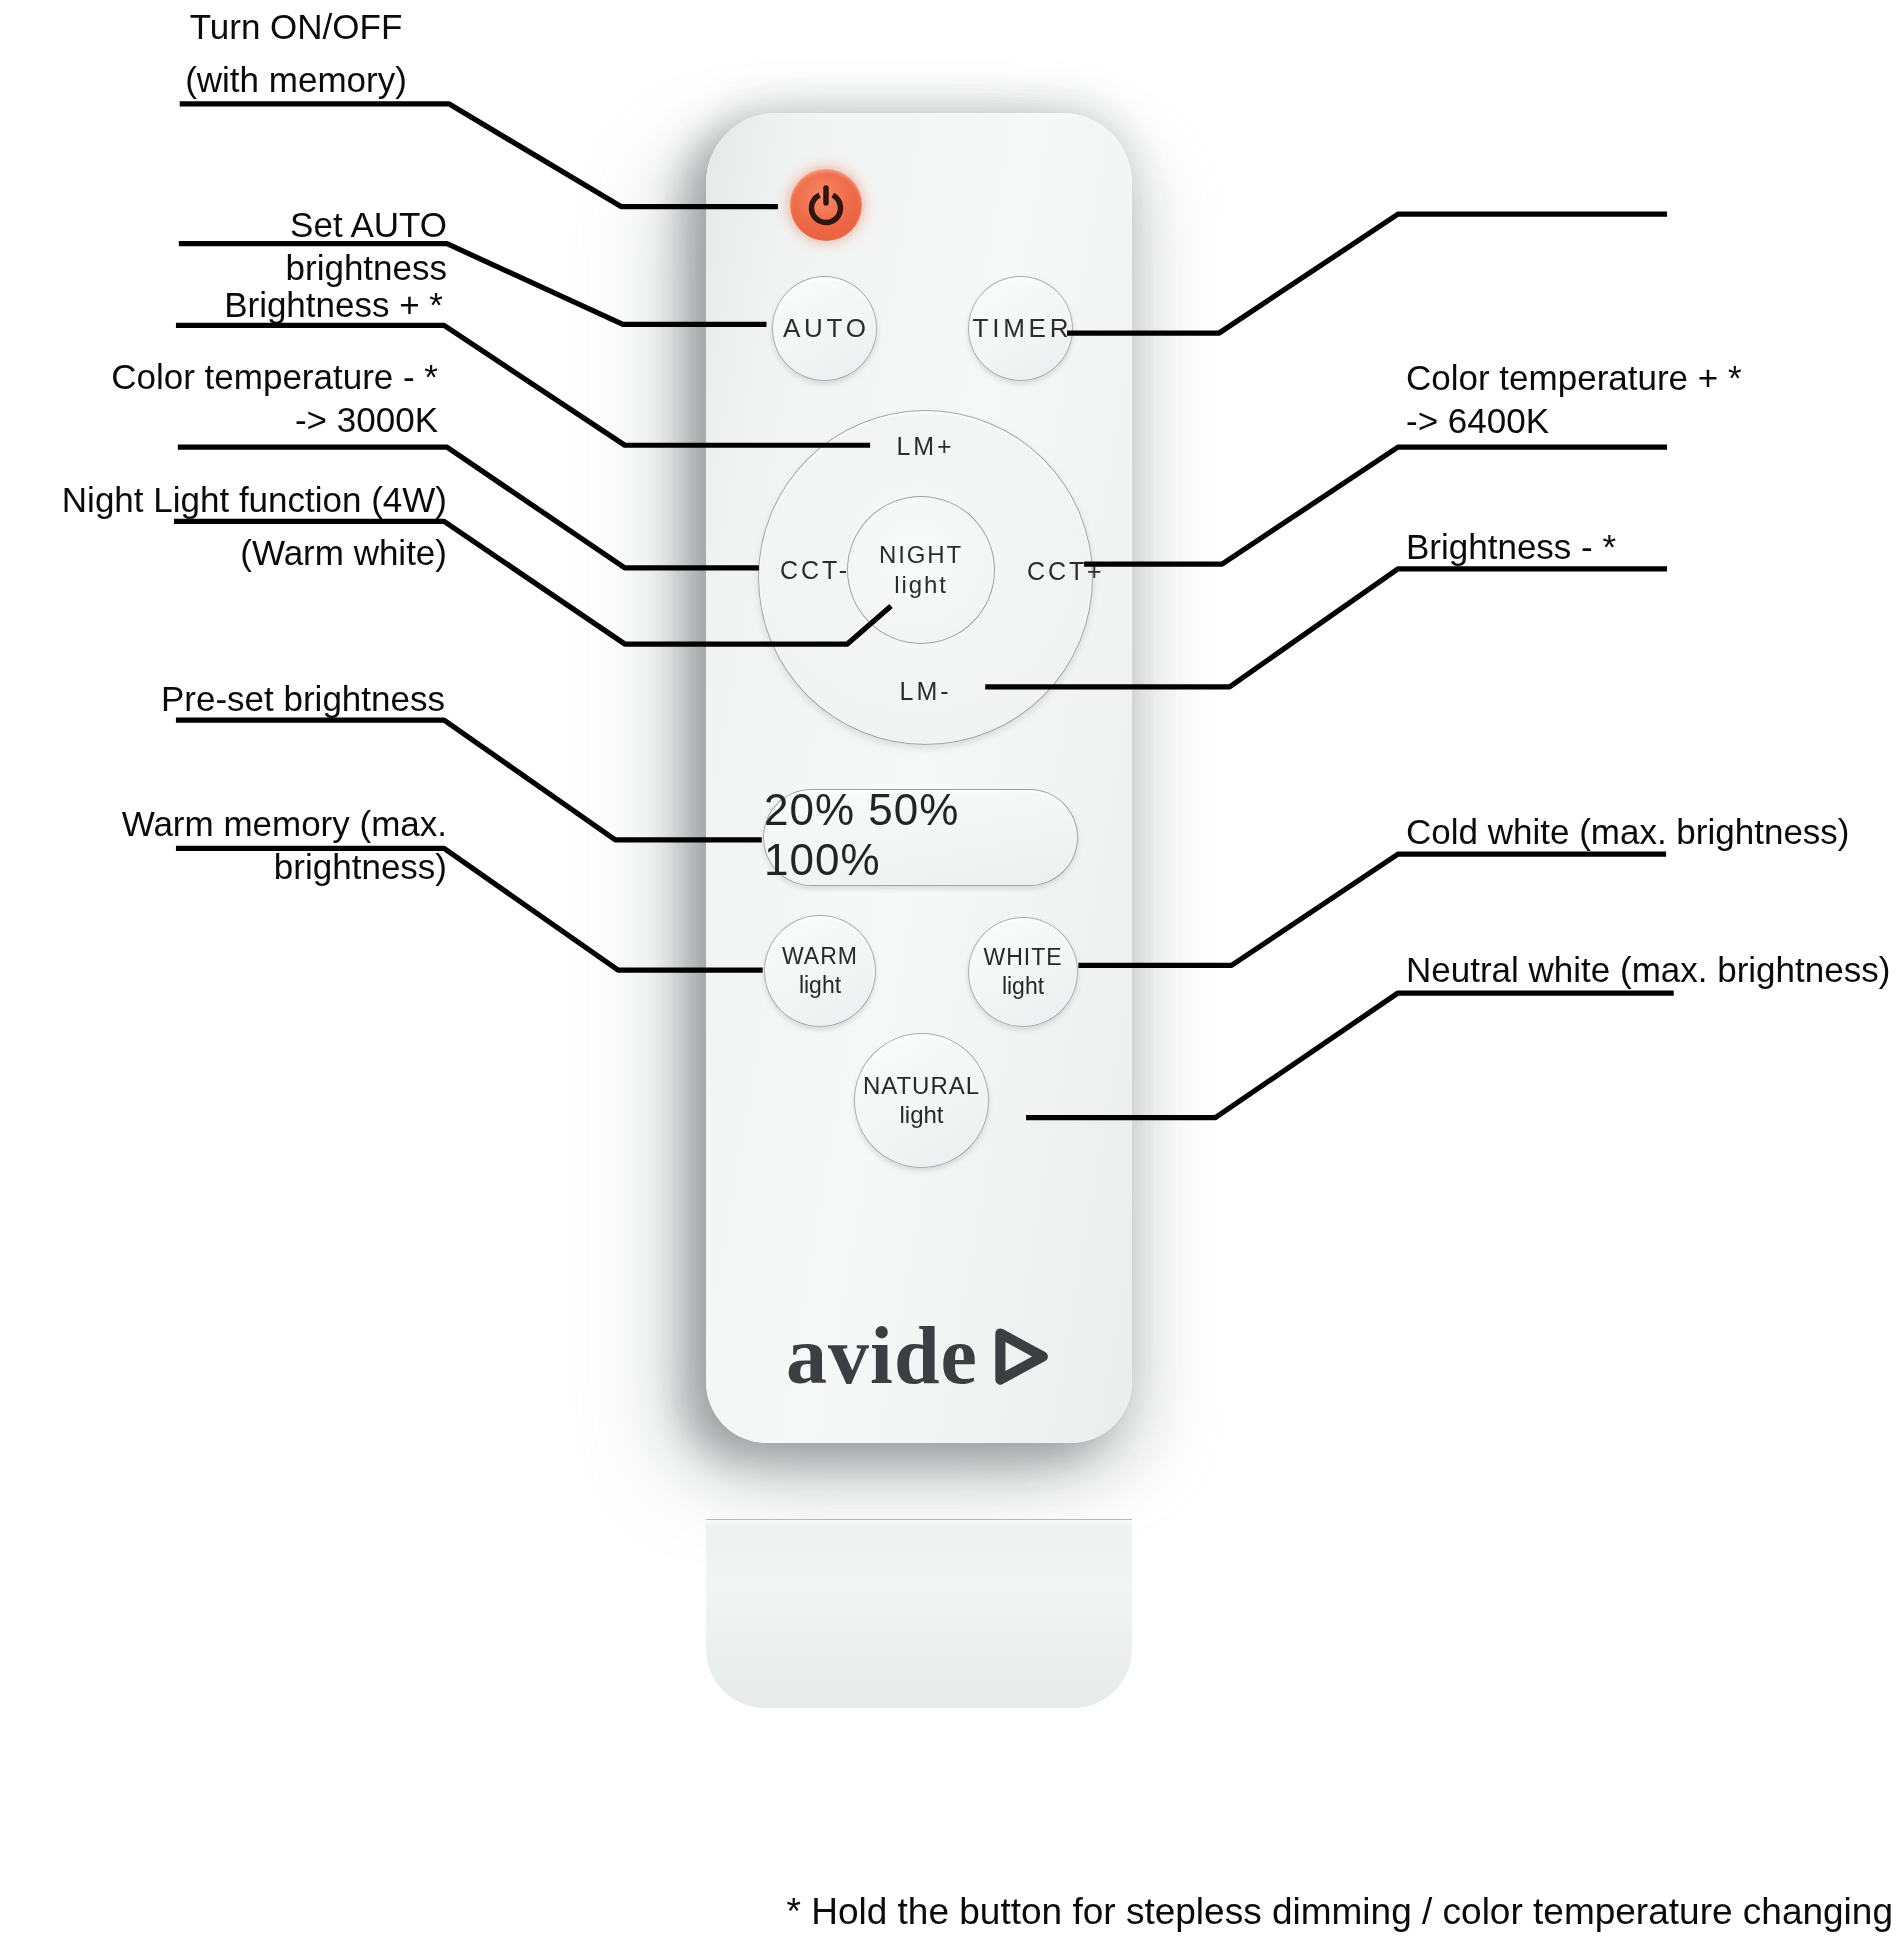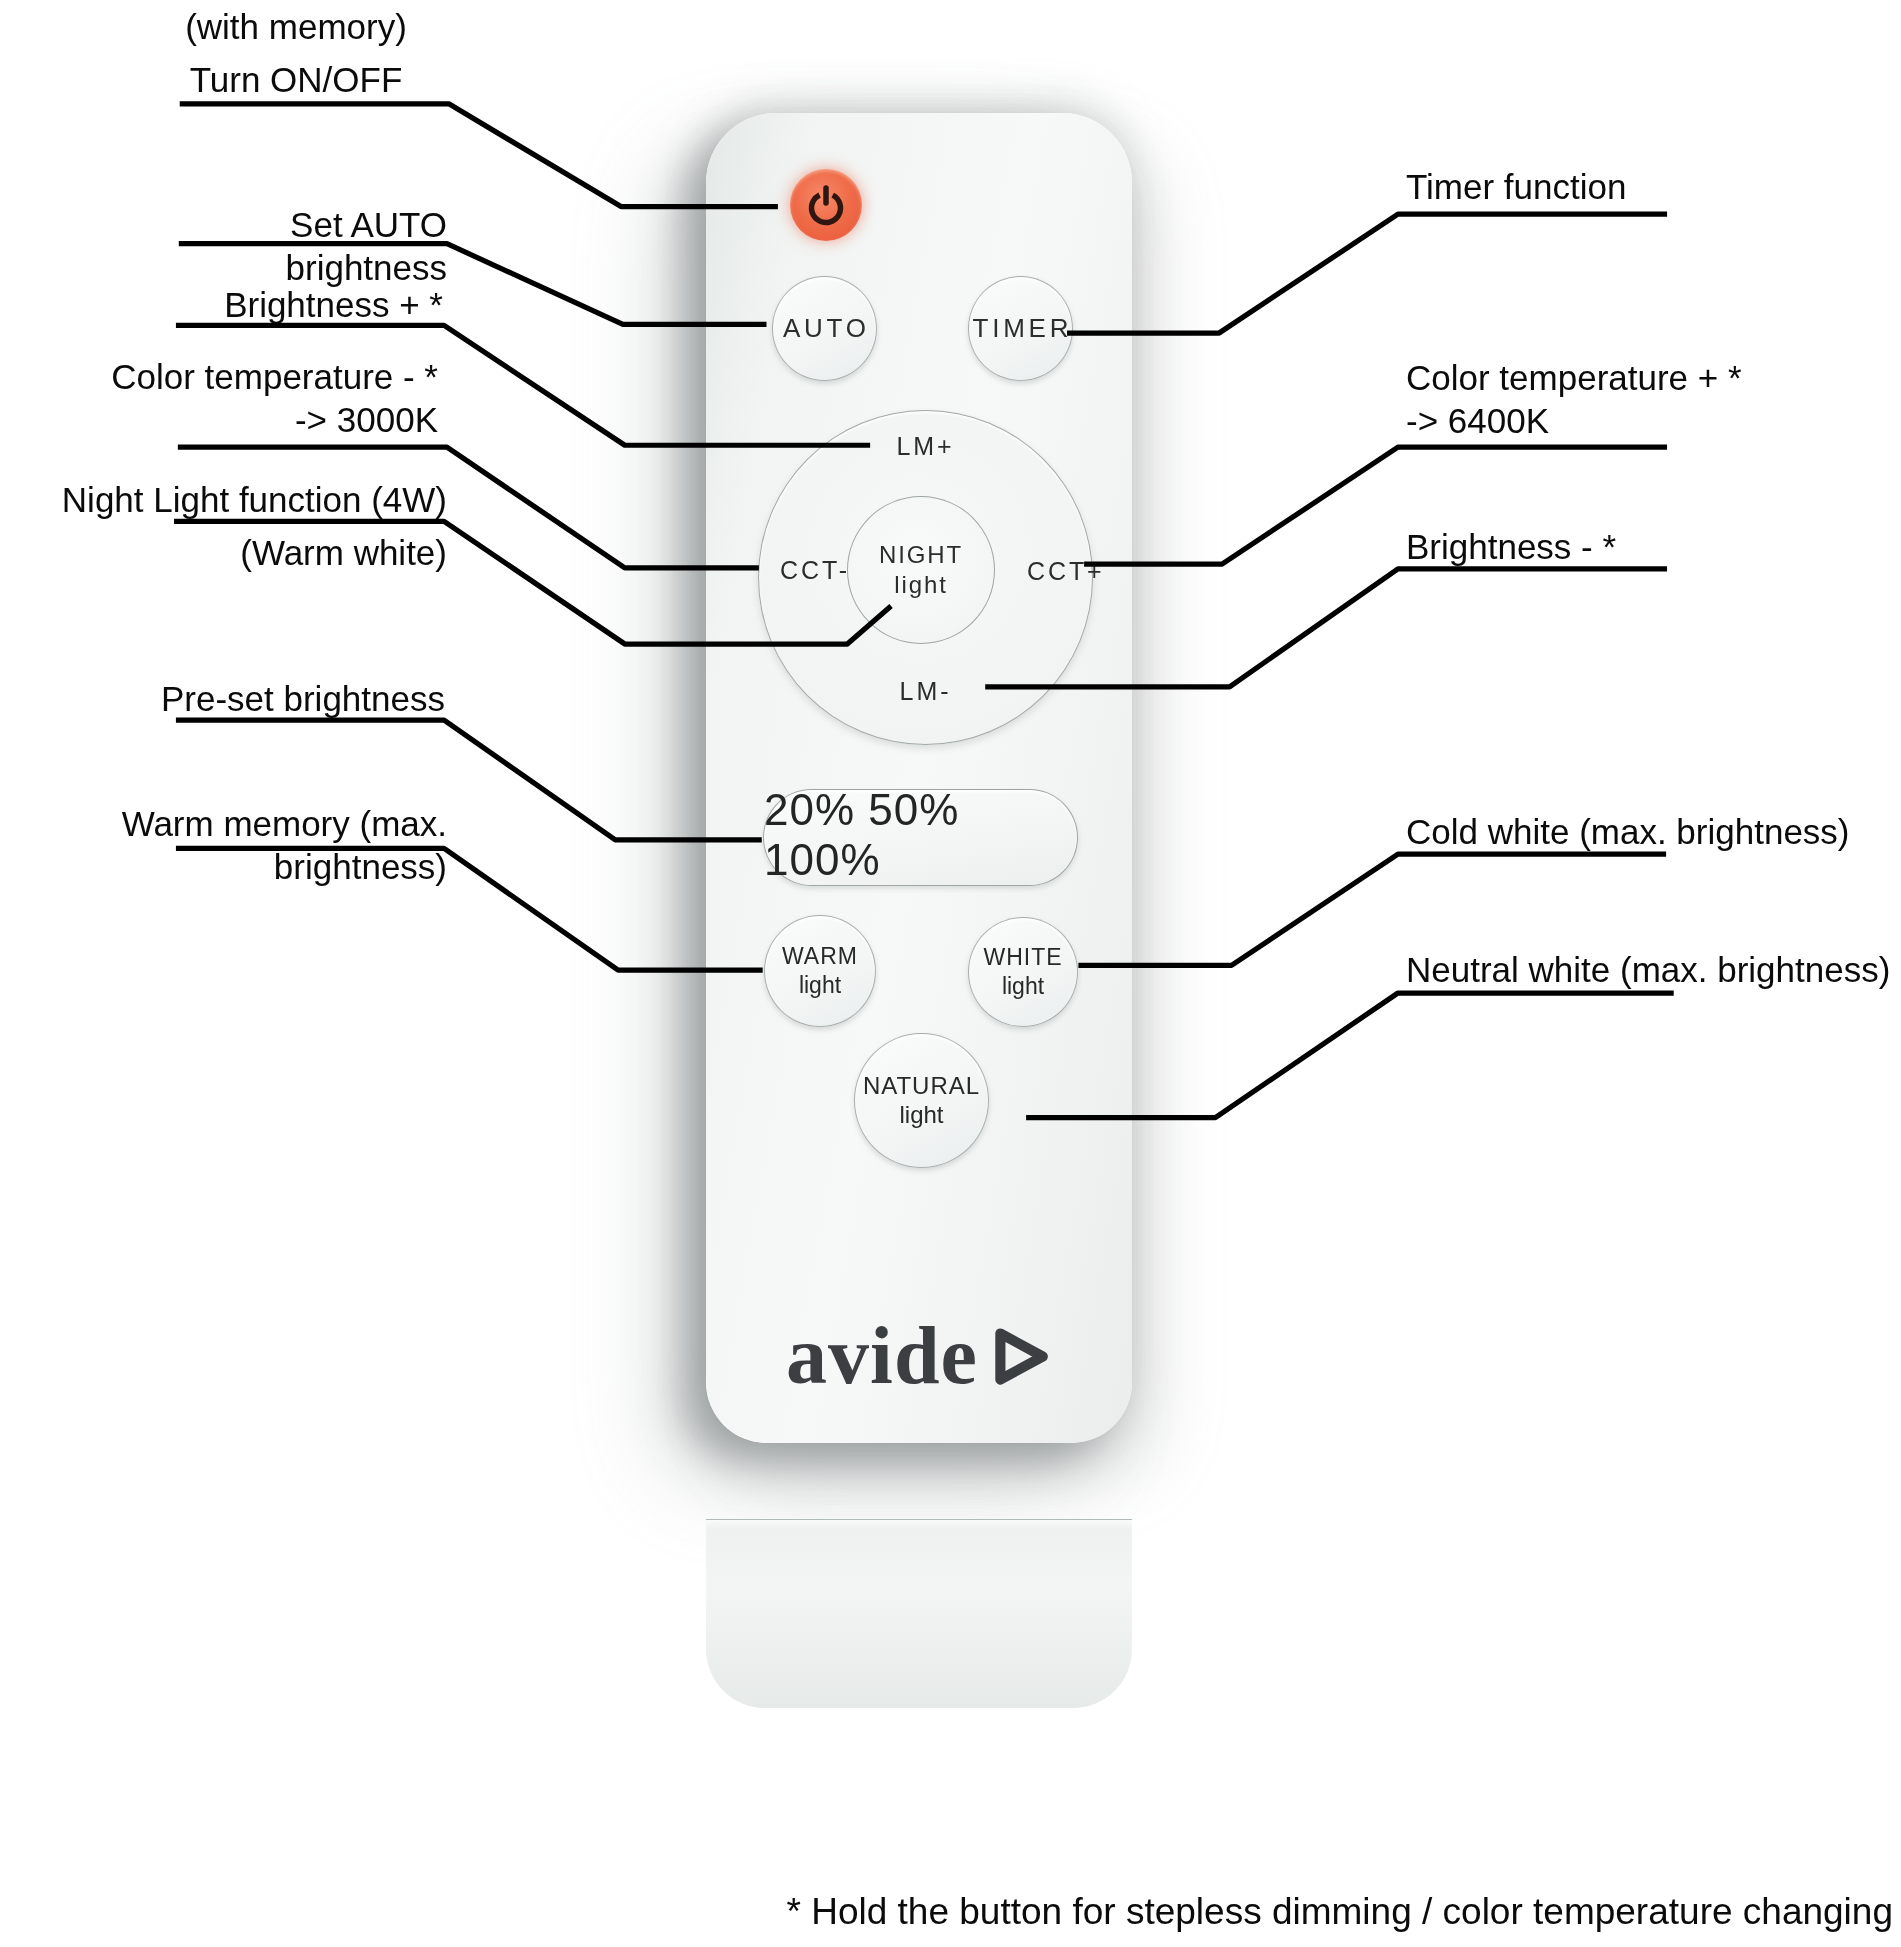--- a/index.html
+++ b/index.html
@@ -138,22 +138,22 @@
       <span class="word">avide</span>
       <svg width="59" height="67" viewBox="0 0 64 72">
         <polygon points="8,11 54,36 8,61" fill="none" stroke="#3b3f42" stroke-width="11" stroke-linejoin="round"></polygon>
       </svg>
     </div>
 
     <div class="remote-bottom"></div>
   </div>
 
   <div class="callout cl-center" style="left:143px;top:0px;width:306px;line-height:53px;">
+    <div>Turn ON/OFF</div>
     <div>(with memory)</div>
-    <div>Turn ON/OFF</div>
   </div>
   <div class="callout cl-right" style="left:143px;top:203px;width:304px;">
     <div>Set AUTO brightness</div>
   </div>
   <div class="callout cl-right" style="left:143px;top:283px;width:300px;">
     <div>Brightness + *</div>
   </div>
   <div class="callout cl-right" style="left:95px;top:355px;width:343px;">
     <div>Color temperature - *</div>
     <div>-&gt; 3000K</div>
@@ -164,23 +164,20 @@
   <div class="callout cl-right" style="left:57px;top:531px;width:390px;">
     <div>(Warm white)</div>
   </div>
   <div class="callout cl-right" style="left:143px;top:677px;width:302px;">
     <div>Pre-set brightness</div>
   </div>
   <div class="callout cl-right" style="left:0px;top:802px;width:447px;">
     <div>Warm memory (max. brightness)</div>
   </div>
 
-  <div class="callout cl-left" style="left:1406px;top:165px;width:457px;">
-    <div>Timer function</div>
-  </div>
   <div class="callout cl-left" style="left:1406px;top:356px;width:457px;">
     <div>Color temperature + *</div>
     <div>-&gt; 6400K</div>
   </div>
   <div class="callout cl-left" style="left:1406px;top:525px;width:457px;">
     <div>Brightness - *</div>
   </div>
   <div class="callout cl-left" style="left:1406px;top:810px;width:476px;">
     <div>Cold white (max. brightness)</div>
   </div>

